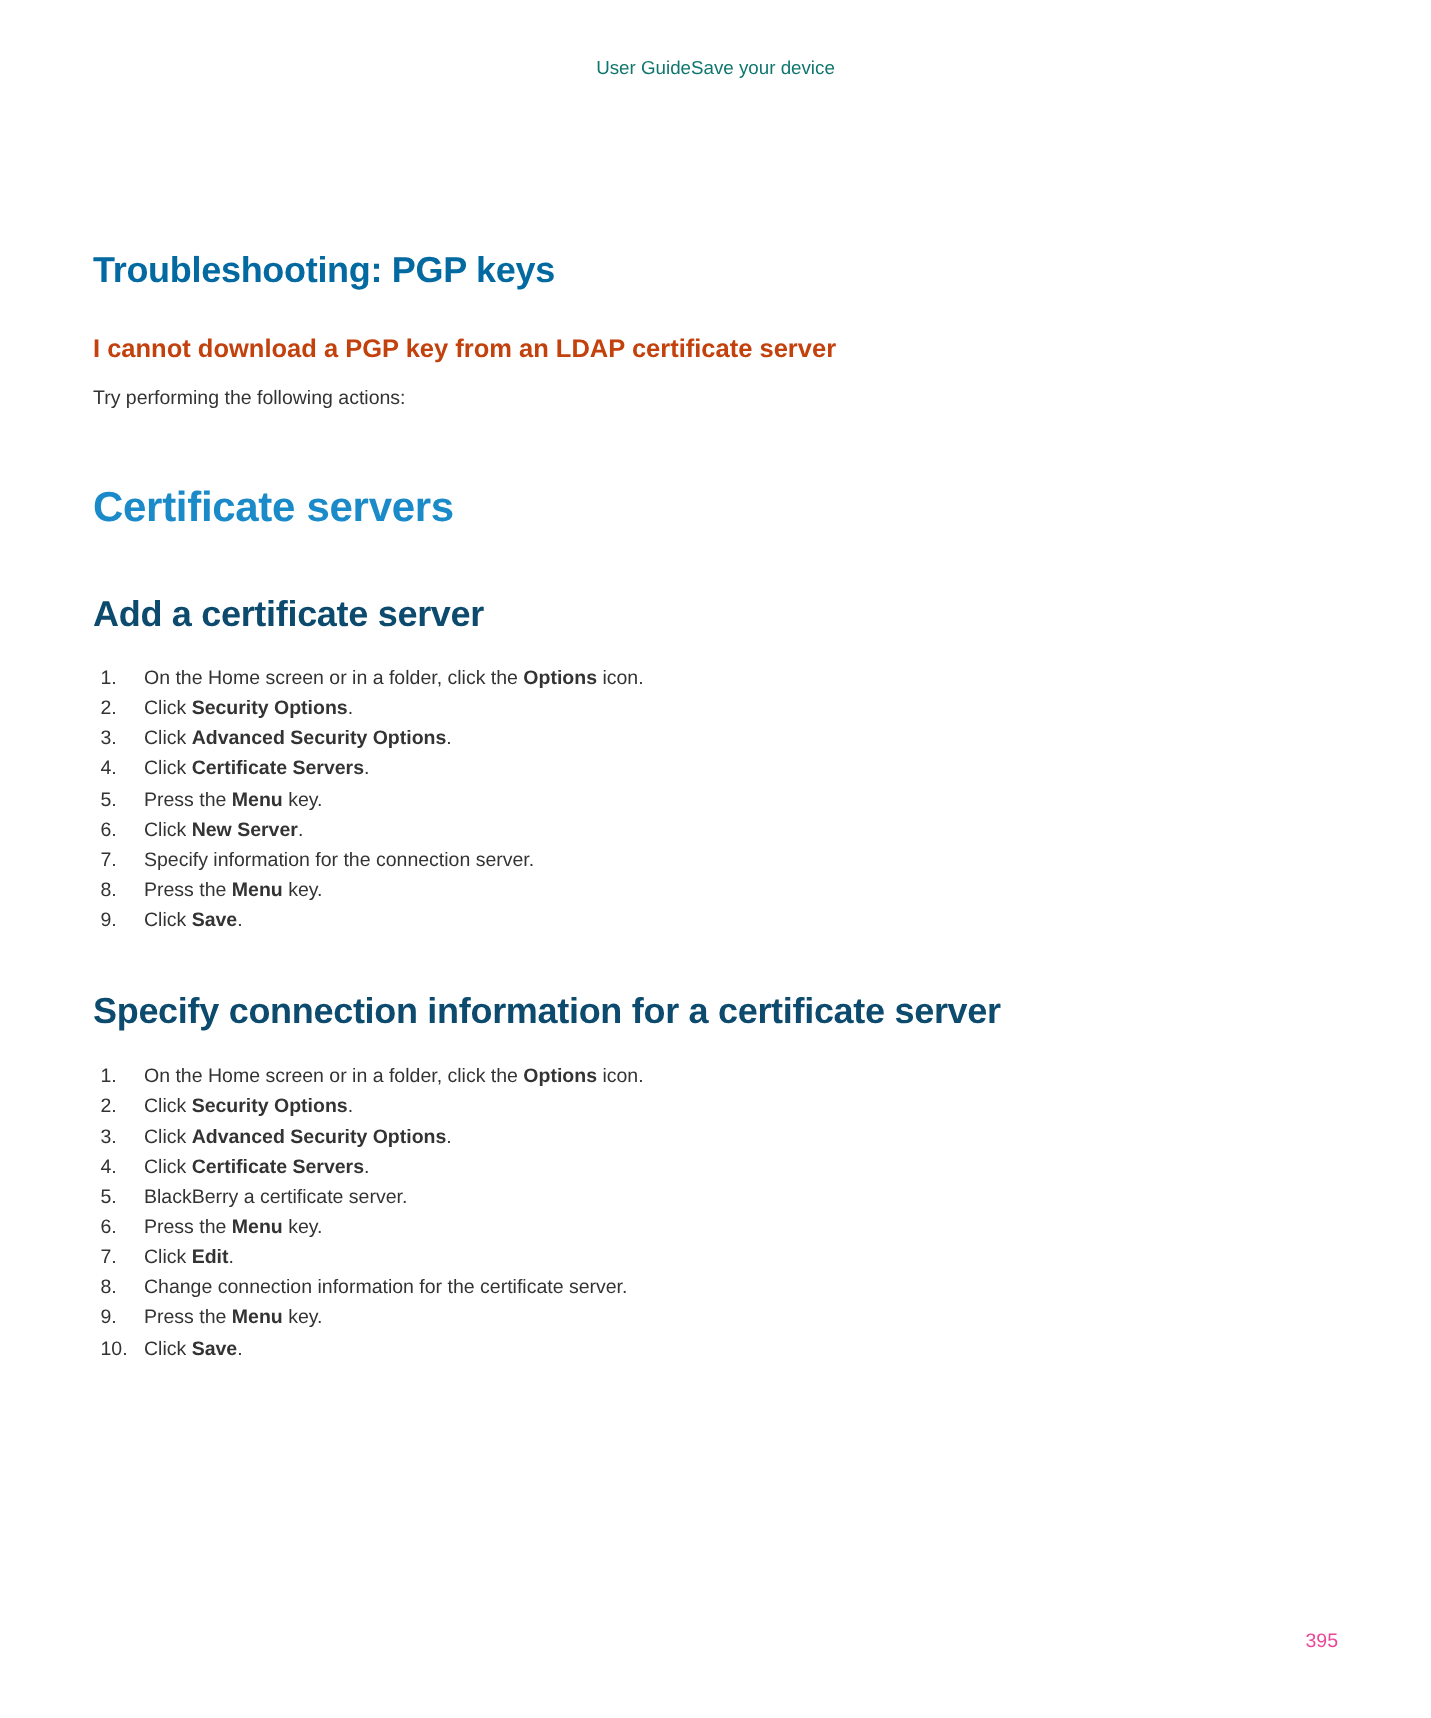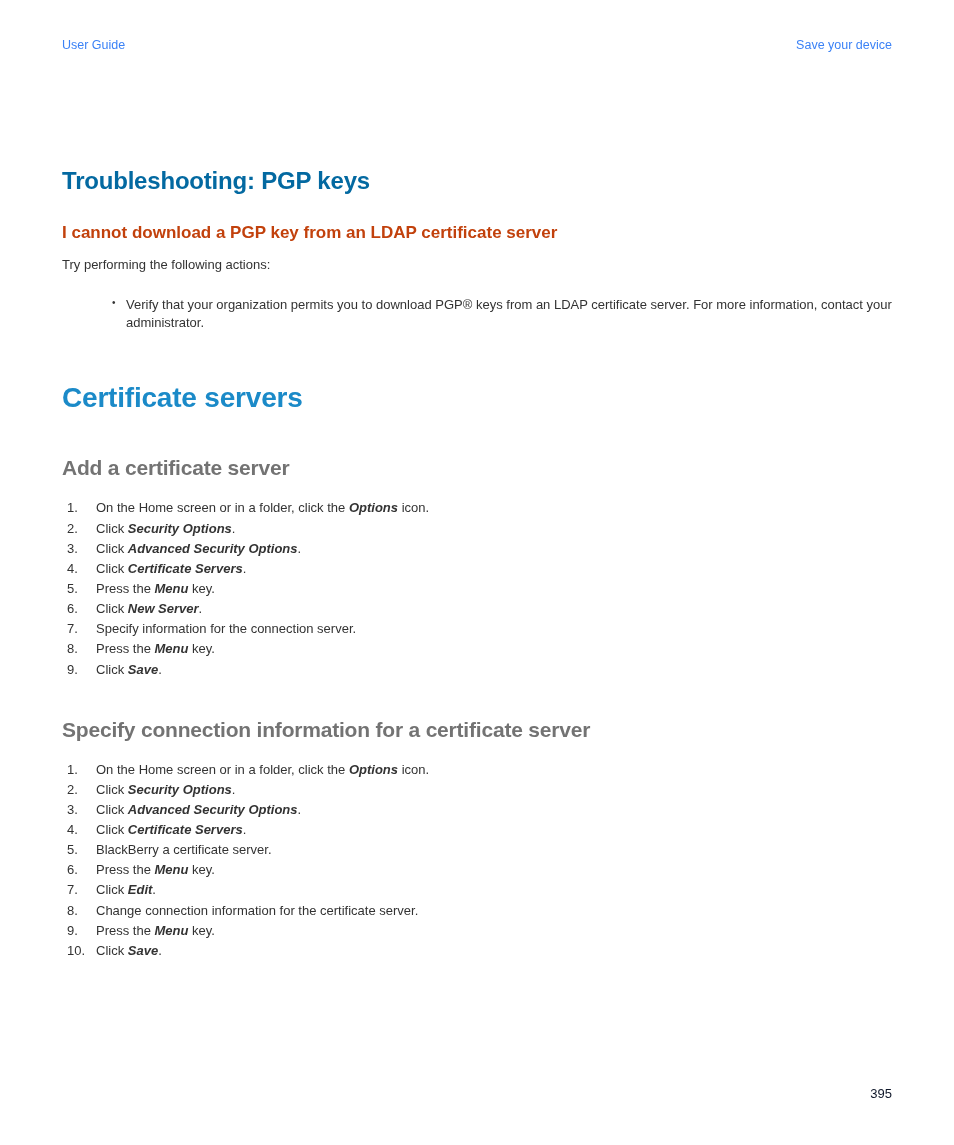--- a/index.html
+++ b/index.html
@@ -11,42 +11,42 @@
       font-family: "Segoe UI", Tahoma, Arial, sans-serif;
       width: 954px;
       height: 1145px;
       background: #fff;
       color: #222;
       position: relative;
       padding: 38px 62px 40px 62px;
     }
     .header {
       display: flex;
-      justify-content: space-between;
+      justify-content: center;
       font-size: 12.5px;
-      color: #3b82f6;
+      color: #0f766e;
       margin-bottom: 115px;
     }
     .h1 {
       font-size: 24px;
       font-weight: 700;
       color: #0369a1;
       margin-bottom: 28px;
       letter-spacing: -0.2px;
     }
     .h2 {
       font-size: 17px;
       font-weight: 700;
       color: #c2410c;
       margin-bottom: 14px;
     }
     .intro {
       font-size: 13px;
       color: #333;
-      margin-bottom: 24px;
+      margin-bottom: 8px;
     }
     ul.bullets {
       list-style: none;
       padding-left: 50px;
       margin-bottom: 50px;
     }
     ul.bullets li {
       font-size: 13px;
       color: #333;
       line-height: 1.4;
@@ -63,23 +63,23 @@
       color: #333;
     }
     .h1-blue {
       font-size: 28px;
       font-weight: 600;
       color: #1b8ac8;
       margin-bottom: 42px;
       letter-spacing: -0.2px;
     }
     .h2-section {
-      font-size: 21px;
+      font-size: 24px;
       font-weight: 700;
-      color: #737373;
+      color: #0c4a6e;
       margin-bottom: 18px;
       letter-spacing: -0.2px;
     }
     ol.steps {
       list-style: none;
       counter-reset: step;
       padding-left: 0;
       margin-bottom: 38px;
     }
     ol.steps li {
@@ -95,43 +95,41 @@
       position: absolute;
       left: 5px;
       top: 0;
       font-size: 13px;
       color: #333;
       width: 24px;
       text-align: left;
     }
     .bold {
       font-weight: 700;
-      font-style: italic;
     }
     .page-number {
       position: absolute;
       bottom: 44px;
       right: 62px;
       font-size: 13px;
-      color: #0f172a;
+      color: #ec4899;
     }
   </style>
 </head>
 <body>
 
 <div class="header">
   <span>User Guide</span>
   <span>Save your device</span>
 </div>
 
 <div class="h1">Troubleshooting: PGP keys</div>
 <div class="h2">I cannot download a PGP key from an LDAP certificate server</div>
 <div class="intro">Try performing the following actions:</div>
 <ul class="bullets">
-  <li>Verify that your organization permits you to download PGP® keys from an LDAP certificate server. For more information, contact your administrator.</li>
 </ul>
 
 <div class="h1-blue">Certificate servers</div>
 
 <div class="h2-section">Add a certificate server</div>
 <ol class="steps" id="add-steps">
     <li><span>On the Home screen or in a folder, click the </span><span class="bold">Options</span><span> icon.</span></li>
     <li><span>Click </span><span class="bold">Security Options</span><span>.</span></li>
     <li><span>Click </span><span class="bold">Advanced Security Options</span><span>.</span></li>
     <li><span>Click </span><span class="bold">Certificate Servers</span><span>.</span></li>

